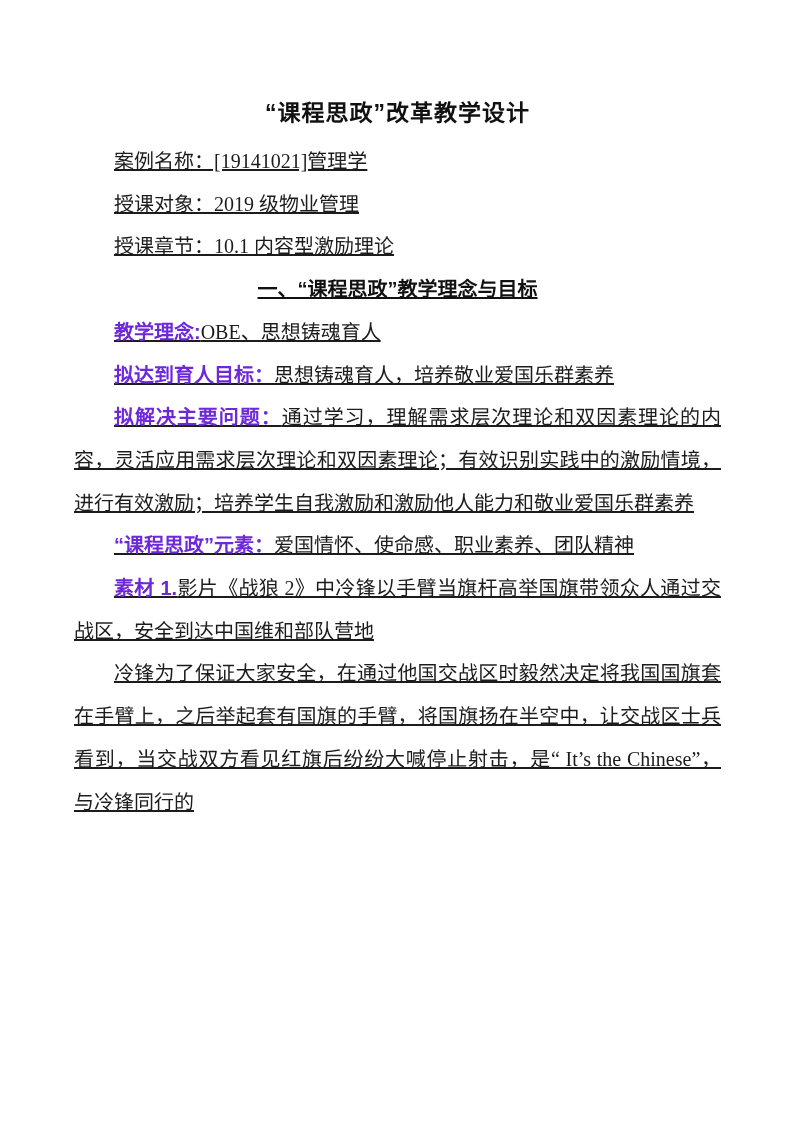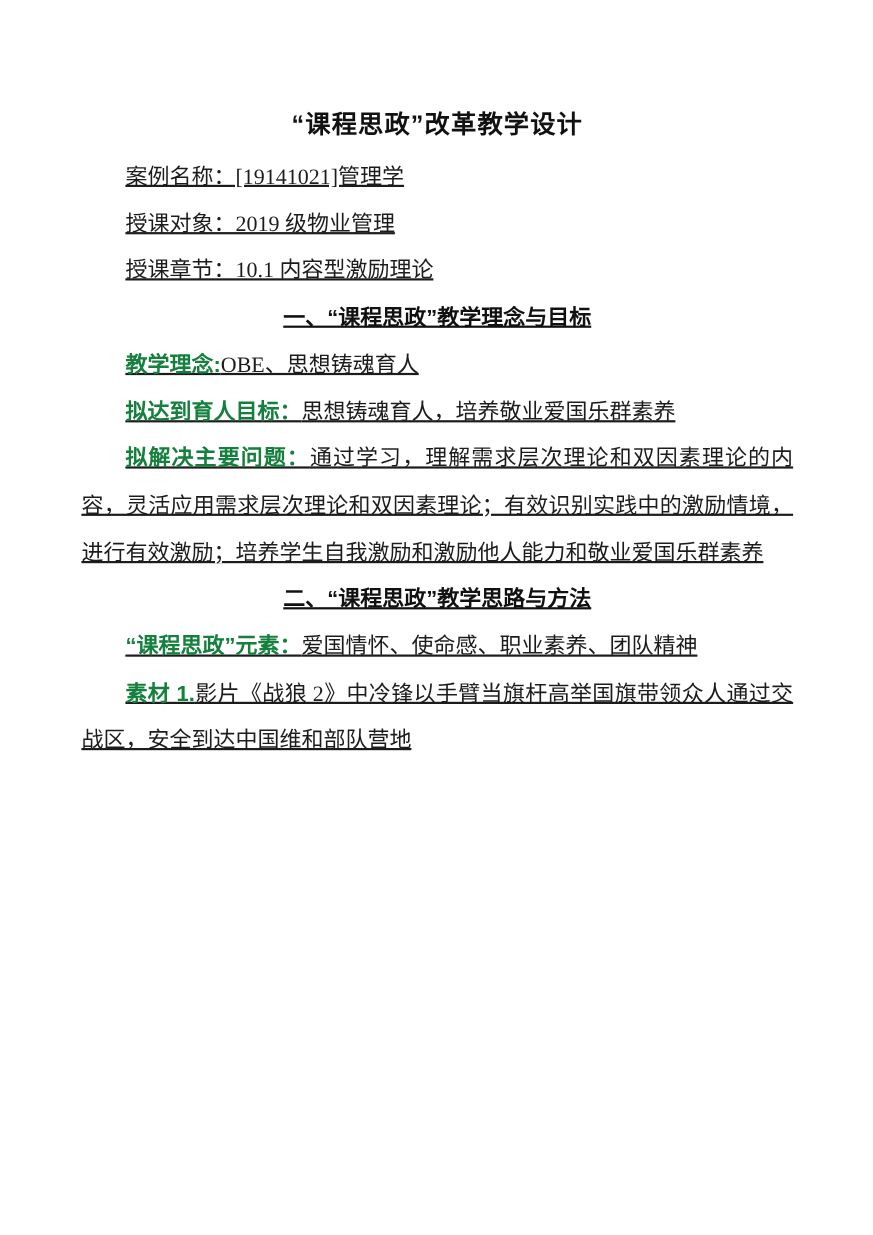--- a/index.html
+++ b/index.html
@@ -47,33 +47,33 @@
   .para.heading {
     text-indent: 0;
     font-family: "Liberation Sans", "DejaVu Sans", sans-serif;
     font-weight: 700;
     color: #111111;
     text-align: center;
   }
   .para .label {
     font-family: "Liberation Sans", "DejaVu Sans", sans-serif;
     font-weight: 700;
-    color: #15803d;
+    color: #6d28d9;
   }
 </style>
 </head>
 <body>
 
 <div class="page">
   <h1 class="doc-title">“课程思政”改革教学设计</h1>
   <div class="doc-body">
       <p class="para body"><span>案例名称：[19141021]管理学</span></p>
       <p class="para body"><span>授课对象：2019 级物业管理</span></p>
       <p class="para body"><span>授课章节：10.1 内容型激励理论</span></p>
       <p class="para heading"><span>一、“课程思政”教学理念与目标</span></p>
       <p class="para body"><strong class="label">教学理念:</strong><span>OBE、思想铸魂育人</span></p>
       <p class="para body"><strong class="label">拟达到育人目标：</strong><span>思想铸魂育人，培养敬业爱国乐群素养</span></p>
       <p class="para body"><strong class="label">拟解决主要问题：</strong><span>通过学习，理解需求层次理论和双因素理论的内容，灵活应用需求层次理论和双因素理论；有效识别实践中的激励情境，进行有效激励；培养学生自我激励和激励他人能力和敬业爱国乐群素养</span></p>
-      <p class="para heading"><span>二、“课程思政”教学思路与方法</span></p>
       <p class="para body"><strong class="label">“课程思政”元素：</strong><span>爱国情怀、使命感、职业素养、团队精神</span></p>
       <p class="para body"><strong class="label">素材 1.</strong><span>影片《战狼 2》中冷锋以手臂当旗杆高举国旗带领众人通过交战区，安全到达中国维和部队营地</span></p>
+      <p class="para body"><span>冷锋为了保证大家安全，在通过他国交战区时毅然决定将我国国旗套在手臂上，之后举起套有国旗的手臂，将国旗扬在半空中，让交战区士兵看到，当交战双方看见红旗后纷纷大喊停止射击，是“ It’s the Chinese”，与冷锋同行的</span></p>
     </div>
 </div>
 
 </body></html>

